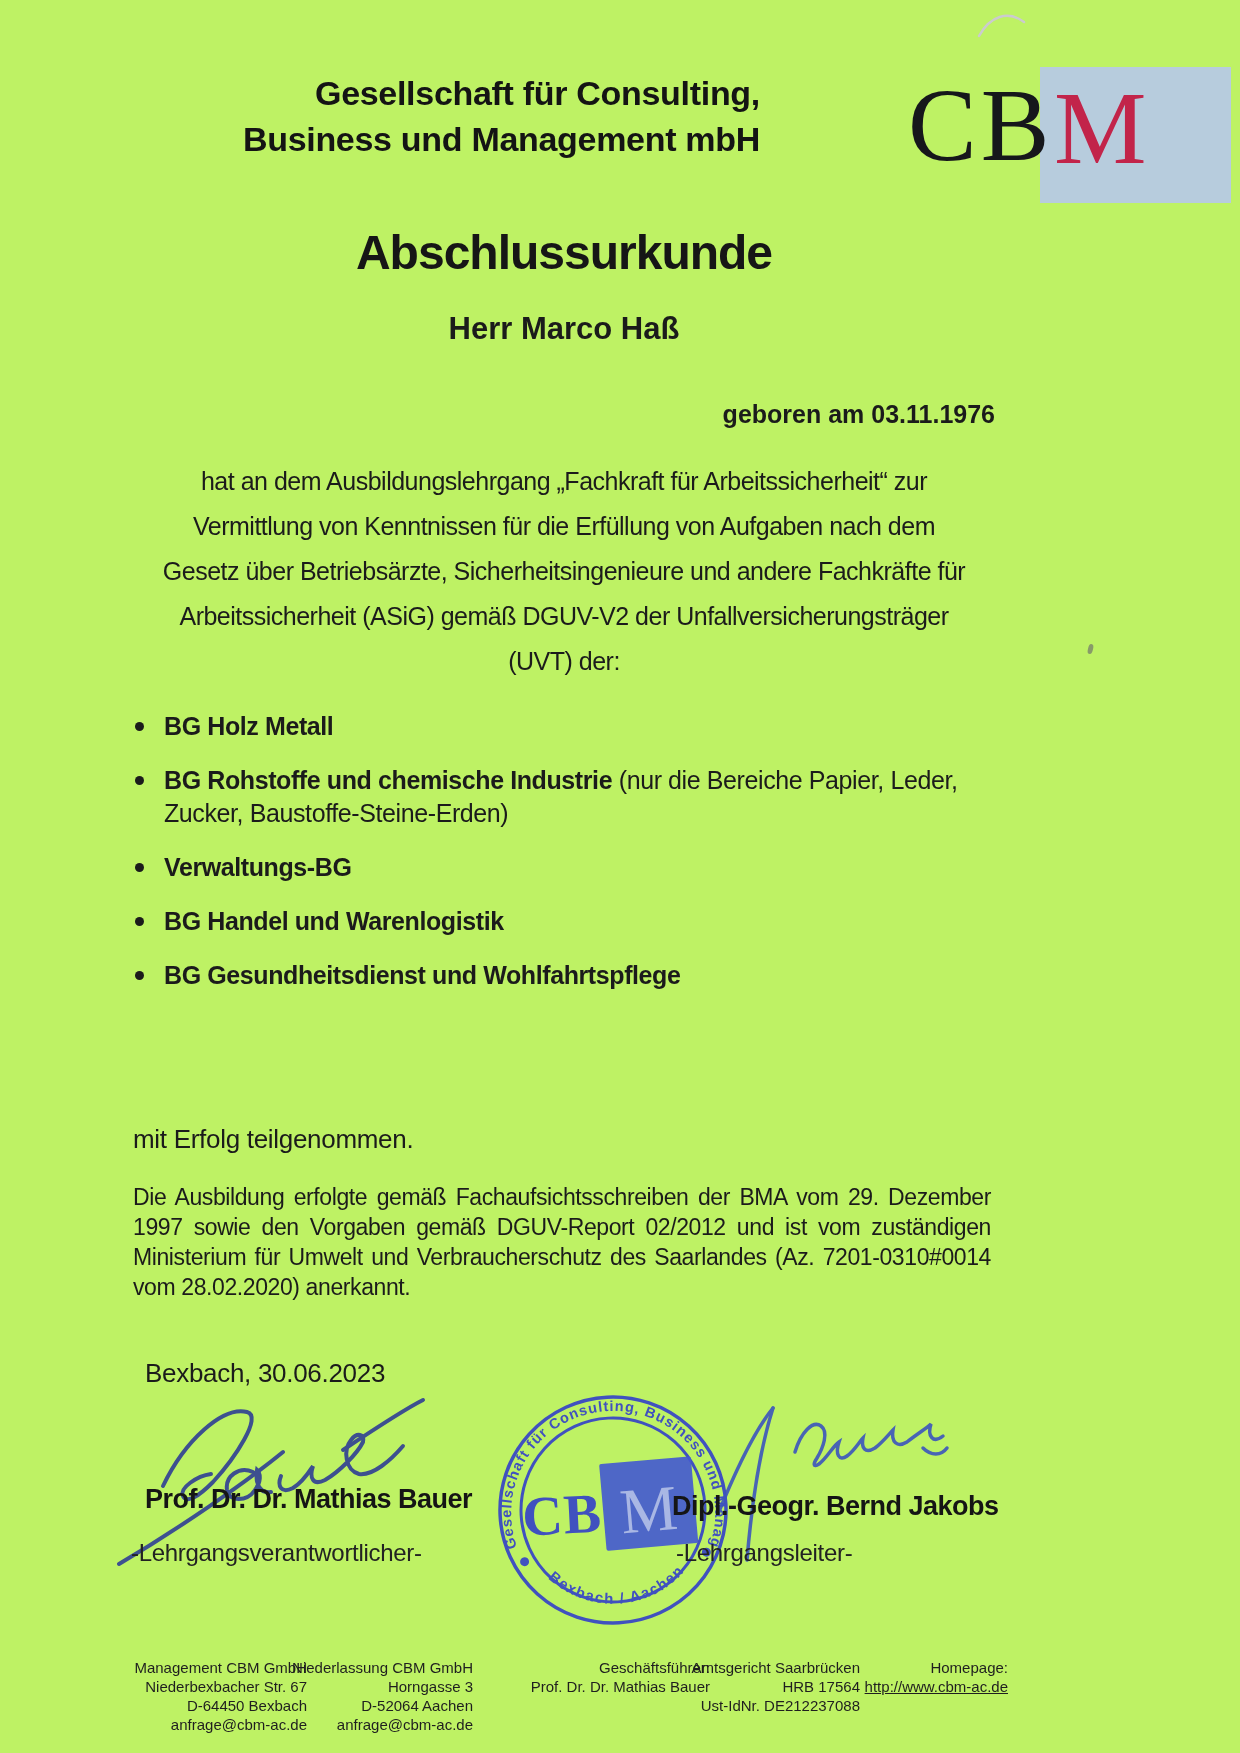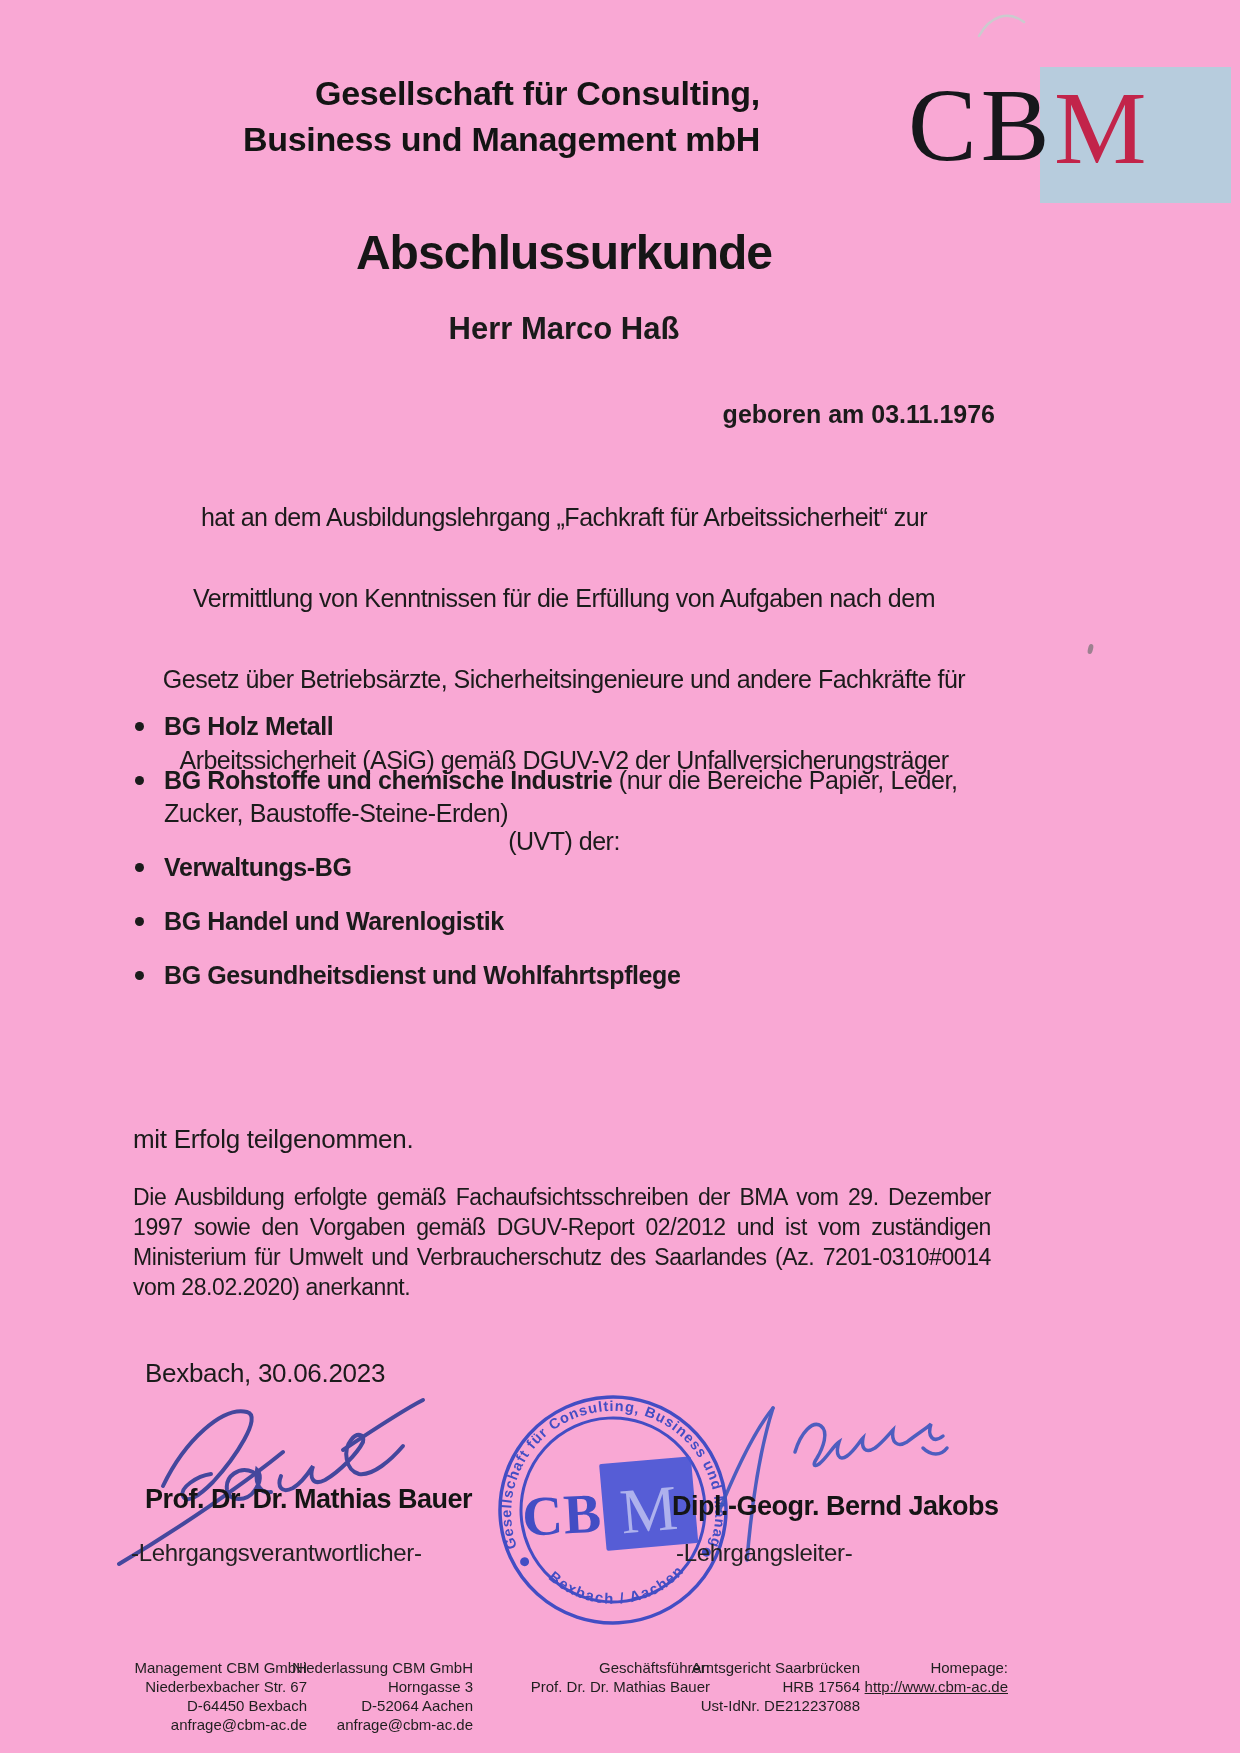--- a/index.html
+++ b/index.html
@@ -1,17 +1,17 @@
 <!DOCTYPE html>
 <html><head>
 <meta charset="utf-8">
 <style>
   html,body{margin:0;padding:0;background:#e8e8e8;}
   .page{
-    position:relative;width:1240px;height:1753px;background:#f9a8d4;
+    position:relative;width:1240px;height:1753px;background:#bef264;
     font-family:"Liberation Sans",sans-serif;color:#1b1b1b;overflow:hidden;
     margin:0 auto;
   }
   
   .company{
     position:absolute;top:70px;left:198px;width:562px;text-align:right;
     font-size:34px;font-weight:700;line-height:46px;color:#141414;letter-spacing:-0.3px;
     white-space:nowrap;
   }
   .logo-cb{
@@ -36,21 +36,21 @@
     font-size:31px;font-weight:700;white-space:nowrap;
   }
   .birth{
     position:absolute;top:400px;left:133px;width:862px;text-align:right;
     font-size:25px;font-weight:700;white-space:nowrap;
   }
   .intro{
     position:absolute;top:459px;left:133px;width:862px;text-align:center;
     font-size:25px;line-height:45px;letter-spacing:-0.5px;
   }
-  .intro div{white-space:nowrap;margin-top:36px;}
+  .intro div{white-space:nowrap;}
   
   .bglist{
     position:absolute;top:710px;left:133px;width:890px;margin:0;padding:0;list-style:none;
   }
   .bglist li{
     position:relative;padding-left:31px;font-size:25px;line-height:33px;
     margin-bottom:21px;font-weight:700;letter-spacing:-0.4px;white-space:nowrap;
   }
   .bglist li .dot{
     position:absolute;left:2px;top:12px;width:9px;height:9px;border-radius:50%;

